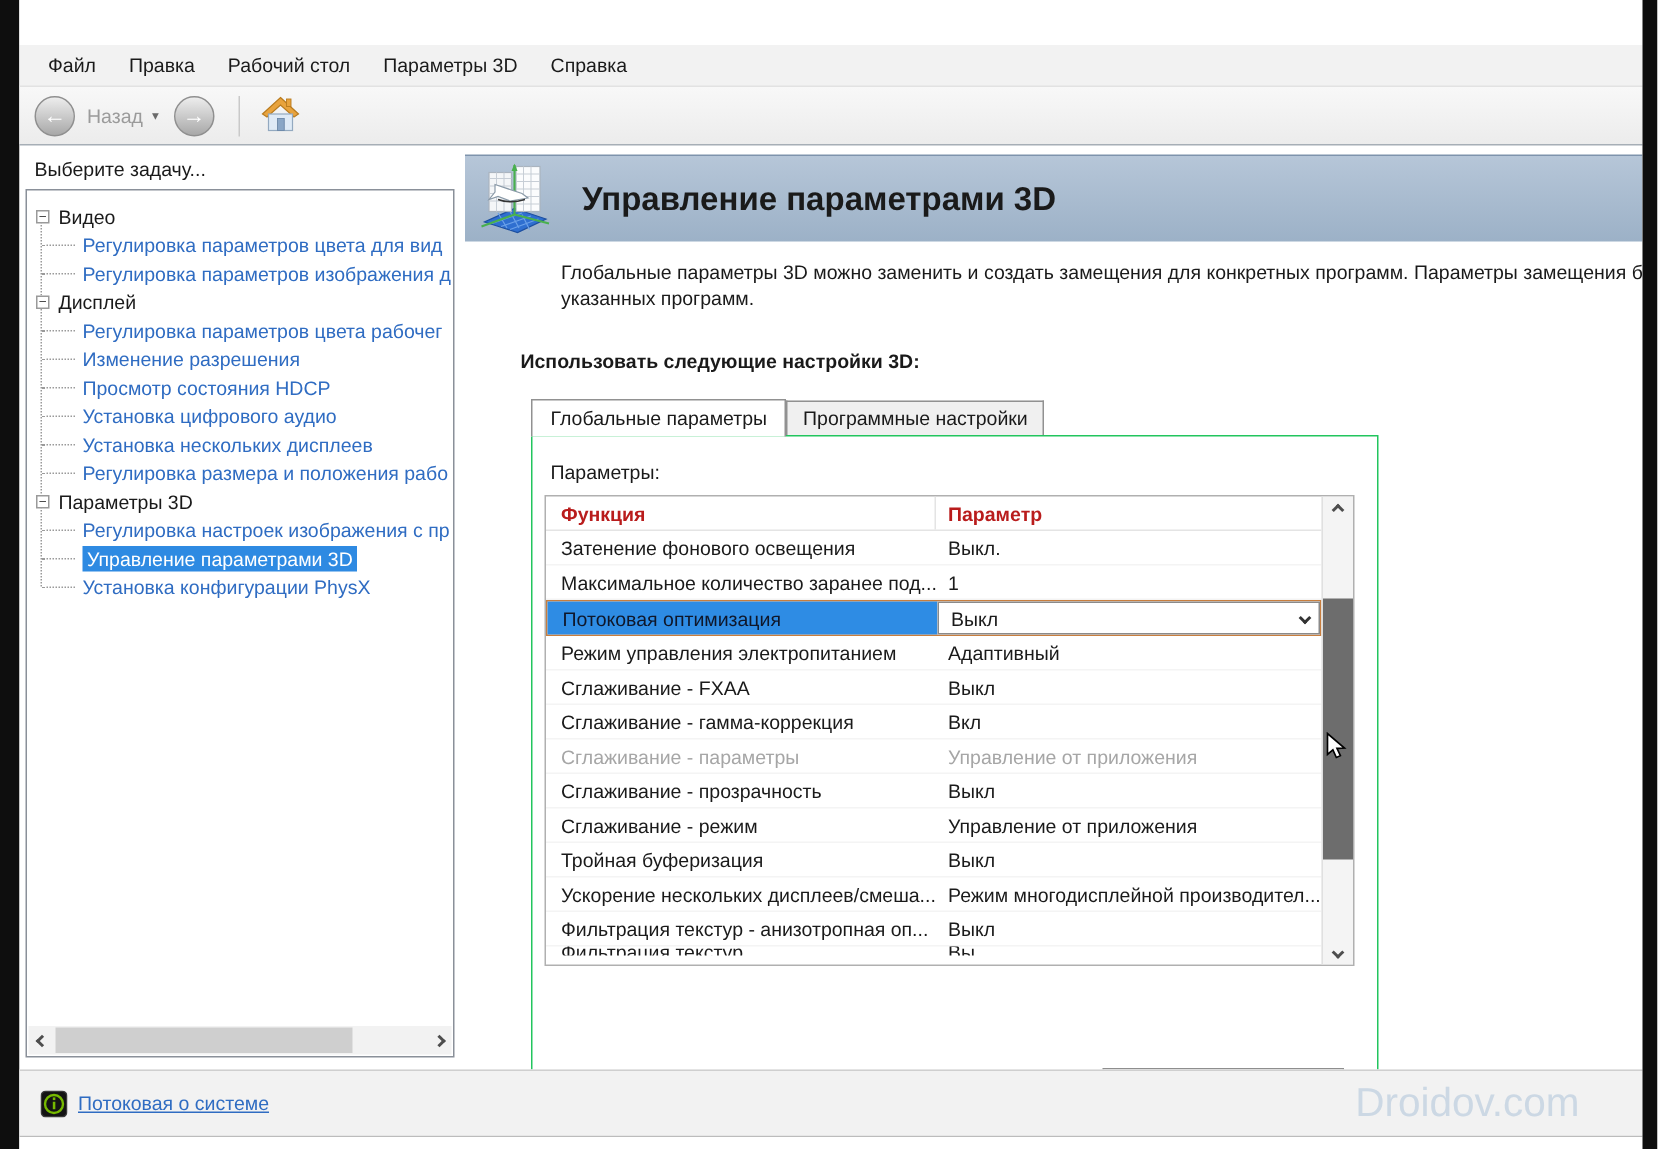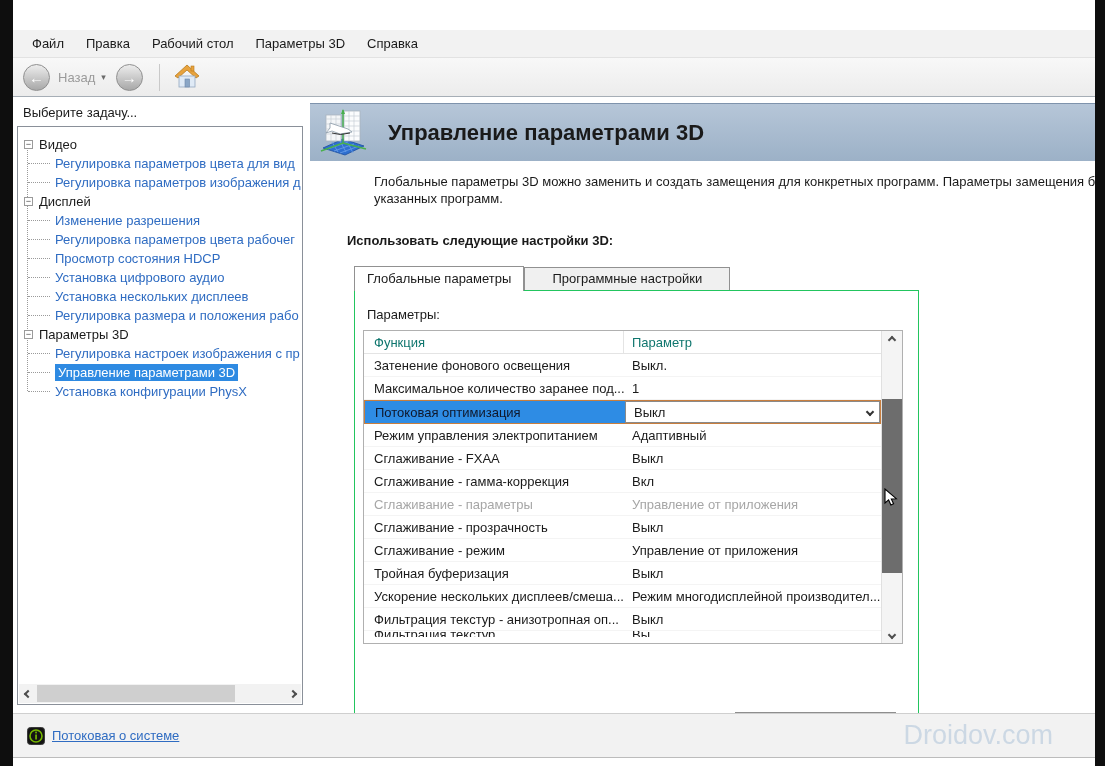--- a/index.html
+++ b/index.html
@@ -43,28 +43,28 @@
   .chev.left { transform:rotate(135deg); } .chev.right { transform:rotate(-45deg); }
 
   
   .main { flex:1; padding-left:5px; overflow:hidden; position:relative; }
   .banner { margin-top:6px; height:58px; background:linear-gradient(#b6c6d8,#9cb1c7); border-top:1px solid #7e93ac; display:flex; align-items:center; }
   .banner-icon { margin-left:8px; flex:0 0 auto; }
   .page-title { font-size:22px; font-weight:bold; margin-left:20px; white-space:nowrap; }
   .desc { margin:12px 0 0 64px; line-height:17px; white-space:nowrap; }
   .section-heading { margin:26px 0 0 37px; font-weight:bold; }
   .tab-strip { display:flex; align-items:flex-end; margin:16px 0 0 44px; position:relative; z-index:2; }
-  .tab { border:1px solid #919191; border-bottom:none; background:#f0f0f0; padding:3px 27px 4px; margin-top:2px; }
+  .tab { border:1px solid #919191; border-bottom:none; background:#f0f0f0; padding:3px 10px 4px; margin-top:2px; }
   .tab.active { background:#fff; padding:4px 12px 5px; margin-bottom:-1px; }
   .tab-panel { position:relative; margin-left:44px; width:565px; height:459px; border:1px solid #22c55e; background:#fff; padding:16px 18px 0 8px; }
   .params-label { margin-bottom:8px; padding-left:4px; }
 
   .grid-table { position:relative; width:540px; height:314px; border:1px solid #b0b0b0; overflow:hidden; }
   .rows-area { margin-right:21px; }
-  .thead { height:23px; display:flex; align-items:center; color:#0f766e; border-bottom:1px solid #e4e4e4; }
+  .thead { height:23px; display:flex; align-items:center; color:#b91c1c; border-bottom:1px solid #e4e4e4;font-weight:bold; }
   .thead .c1 { border-right:1px solid #e4e4e4; height:100%; display:flex; align-items:center; }
   .trow { height:23px; display:flex; align-items:center; border-bottom:1px solid #f4f4f4; }
   .c1 { width:260px; padding-left:10px; flex:0 0 auto; white-space:nowrap; overflow:hidden; }
   .c2 { flex:1; padding-left:8px; white-space:nowrap; overflow:hidden; }
   .trow.muted .c1, .trow.muted .c2 { color:#a6a6a6; }
   .trow.selected { border:1px solid #c87e3e; padding:0; height:24px; }
   .trow.selected .c1 { background:#2e8ce4; color:#0f172a; height:100%; display:flex; align-items:center; }
   .combo { height:100%; background:#fff; border:1px solid #8a8a8a; display:flex; align-items:center; justify-content:space-between; padding:0 6px 0 8px; }
   .trow.partial { height:6px; overflow:hidden; border-bottom:none; }
   .trow.partial .c1, .trow.partial .c2 { height:23px; line-height:23px; }
@@ -135,22 +135,22 @@
                 <span>Видео</span>
               </div>
               <div class="tchild"><span class="tlink">Регулировка параметров цвета для вид</span></div>
               <div class="tchild"><span class="tlink">Регулировка параметров изображения д</span></div>
             </div>
             <div class="tgroup">
               <div class="troot">
                 <span class="expander">−</span>
                 <span>Дисплей</span>
               </div>
+              <div class="tchild"><span class="tlink">Регулировка параметров цвета рабочег</span></div>
               <div class="tchild"><span class="tlink">Изменение разрешения</span></div>
-              <div class="tchild"><span class="tlink">Регулировка параметров цвета рабочег</span></div>
               <div class="tchild"><span class="tlink">Просмотр состояния HDCP</span></div>
               <div class="tchild"><span class="tlink">Установка цифрового аудио</span></div>
               <div class="tchild"><span class="tlink">Установка нескольких дисплеев</span></div>
               <div class="tchild"><span class="tlink">Регулировка размера и положения рабо</span></div>
             </div>
             <div class="tgroup">
               <div class="troot">
                 <span class="expander">−</span>
                 <span>Параметры 3D</span>
               </div>

